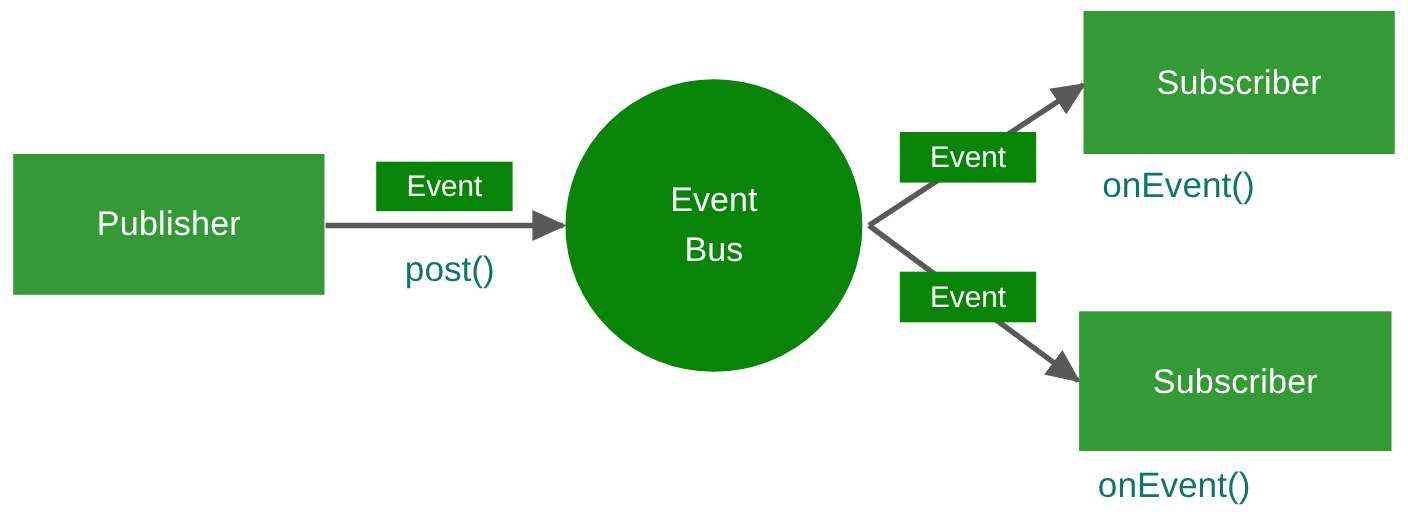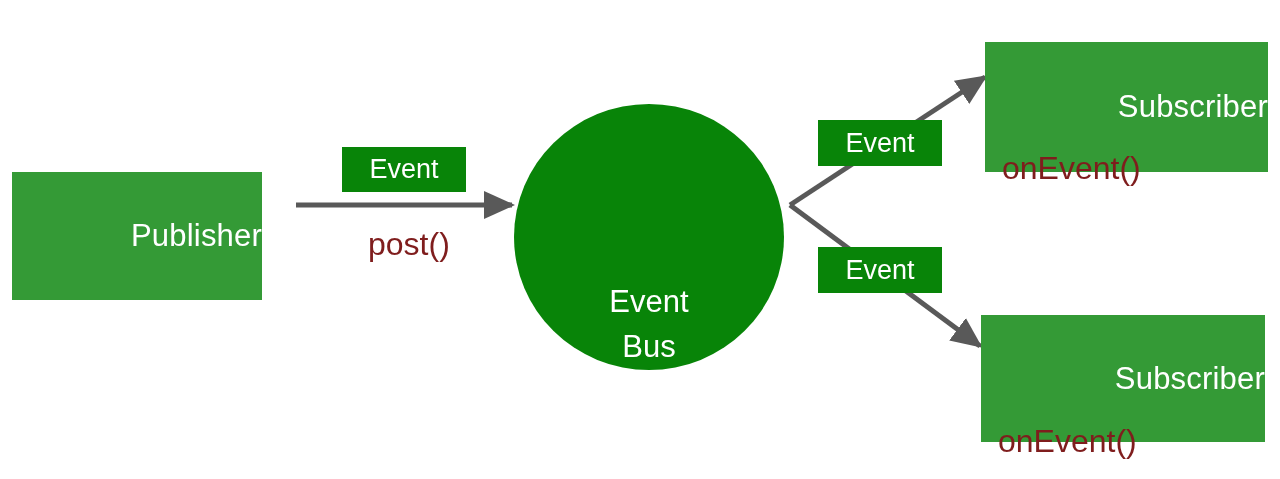--- a/index.html
+++ b/index.html
@@ -24,35 +24,34 @@
     top: 0;
     width: 1280px;
     height: 479px;
     pointer-events: none;
   }
   .node {
     position: absolute;
     box-sizing: border-box;
     display: flex;
     align-items: center;
-    justify-content: flex-end;
+    justify-content: center;
     text-align: center;
-    margin-top: 32px;
   }
   .box-node {
     color: #ffffff;
     font-size: 31px;
     font-weight: 400;
     letter-spacing: 0.2px;
     line-height: 1.15;
   }
   .publisher-box {
     left: 12px;
     top: 140px;
-    width: 250px;
+    width: 283px;
     height: 128px;
     background: #349A36;
   }
   .subscriber-box-top {
     left: 985px;
     top: 10px;
     width: 283px;
     height: 130px;
     background: #349A36;
   }
@@ -102,21 +101,21 @@
     height: 46px;
   }
   .event-tag-3 {
     left: 818px;
     top: 247px;
     width: 124px;
     height: 46px;
   }
   .edge-label {
     position: absolute;
-    color: #7f1d1d;
+    color: #0f766e;
     font-size: 32px;
     line-height: 1;
     white-space: nowrap;
   }
   .label-post {
     left: 356px;
     top: 228px;
     margin-left: 12px;
   }
   .label-onevent-top {

